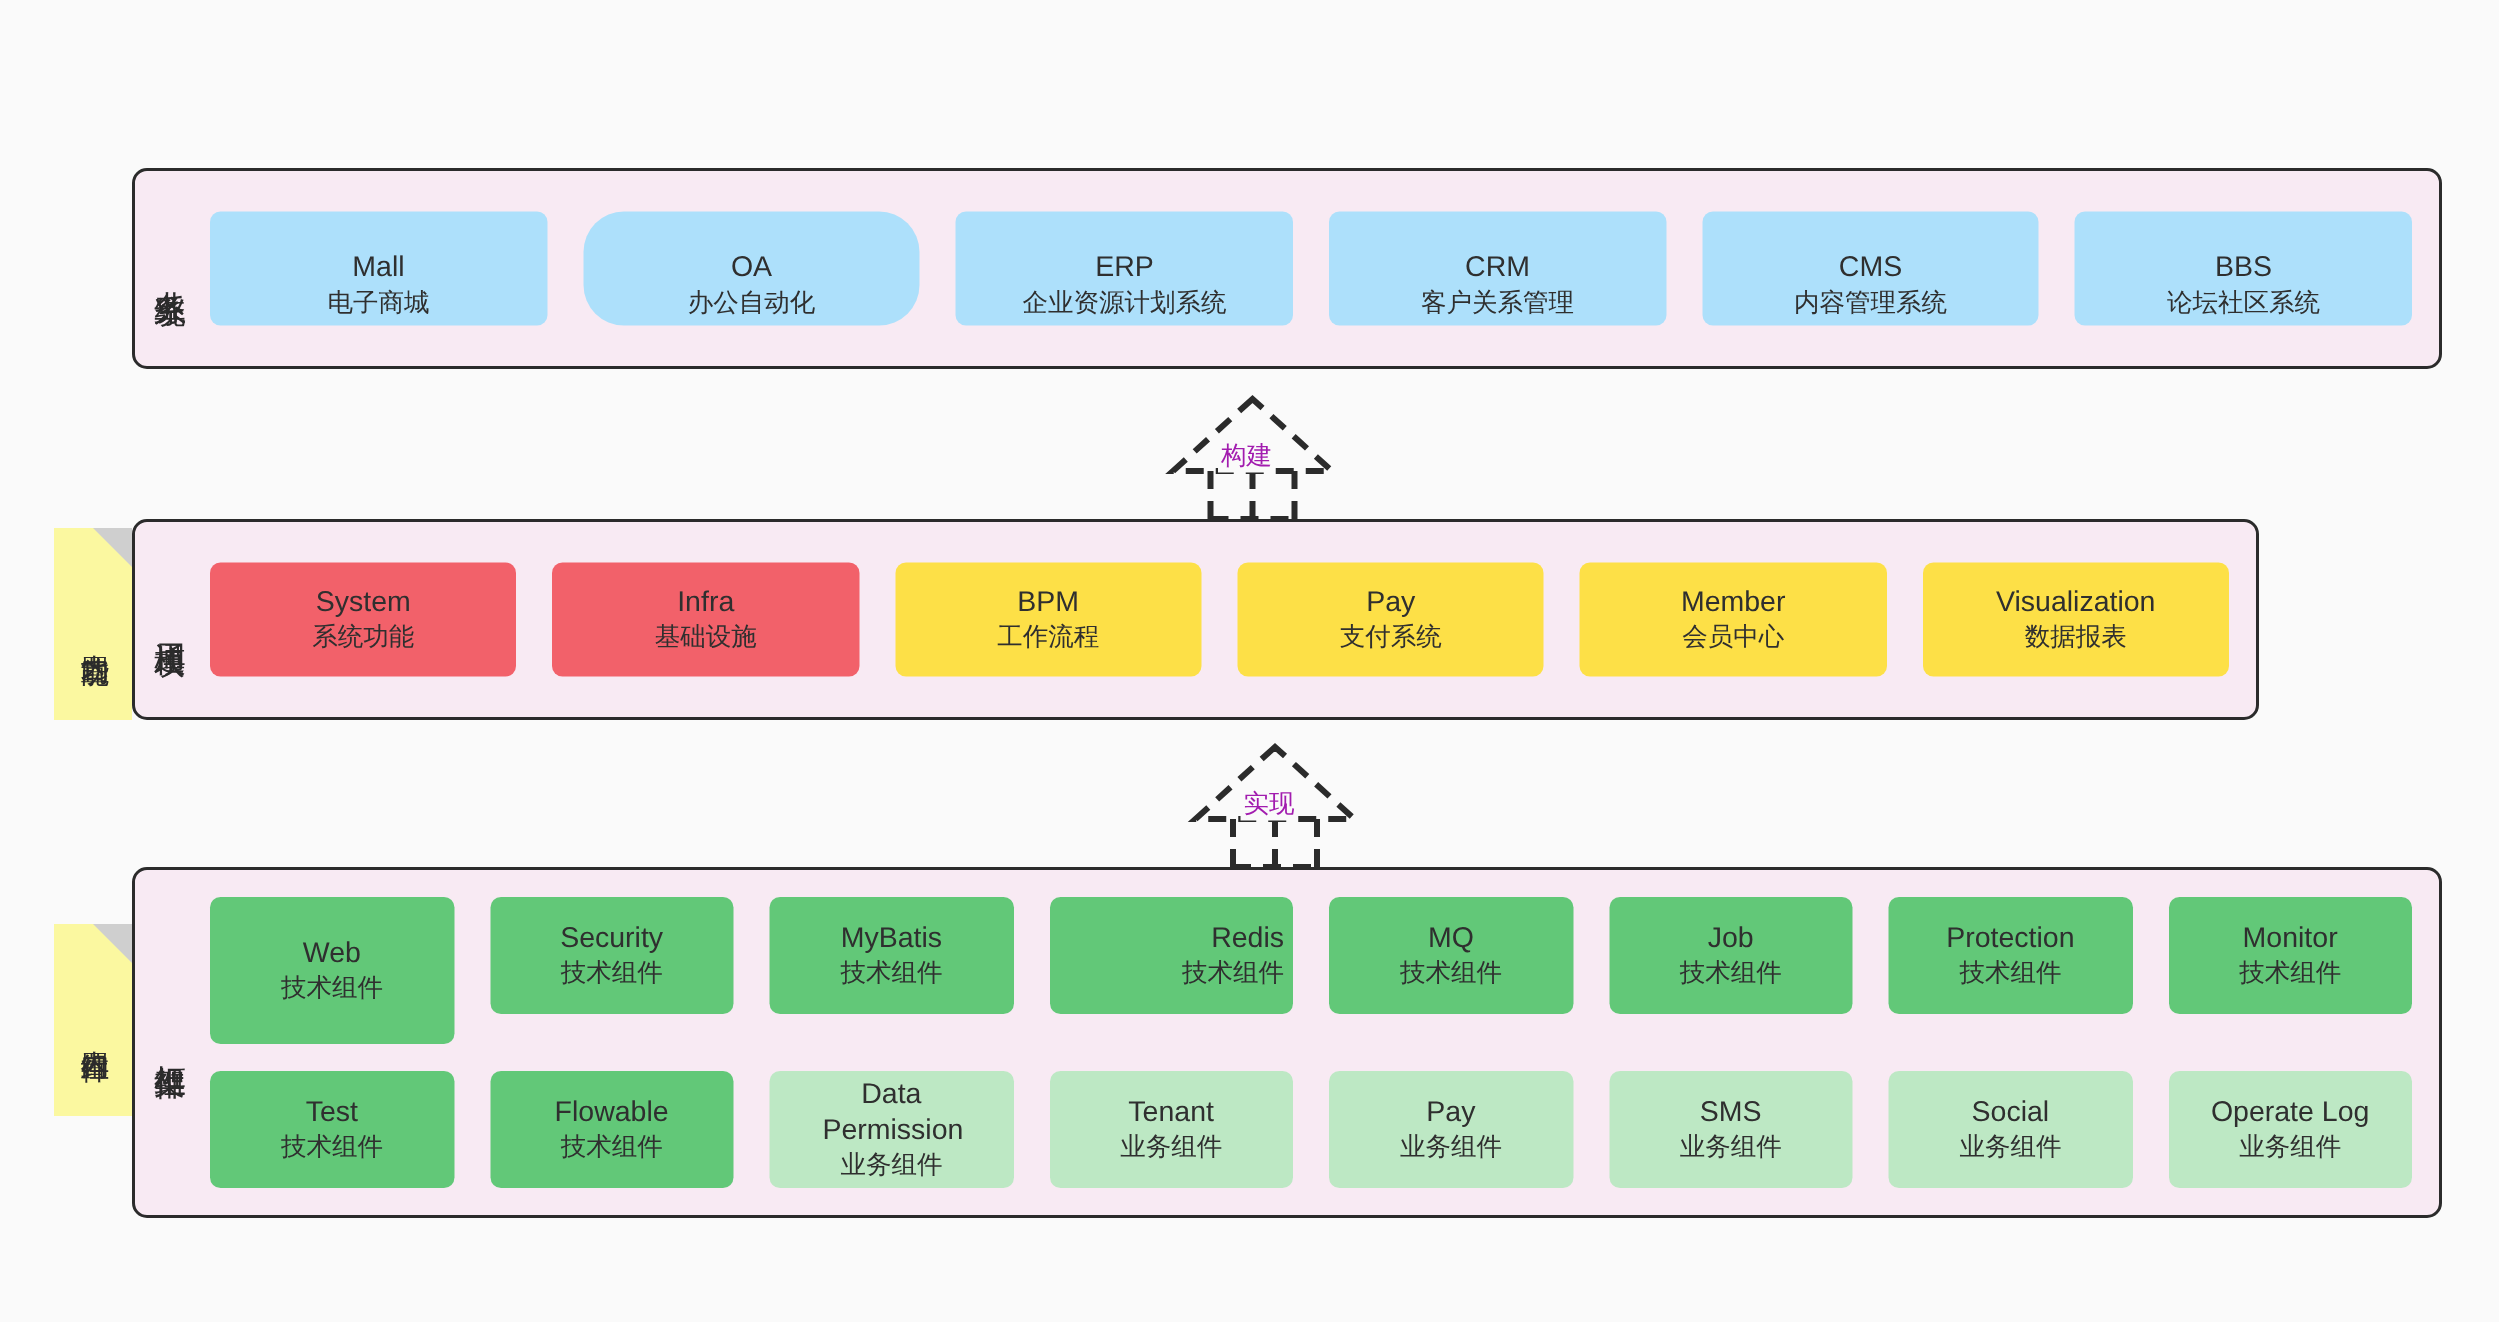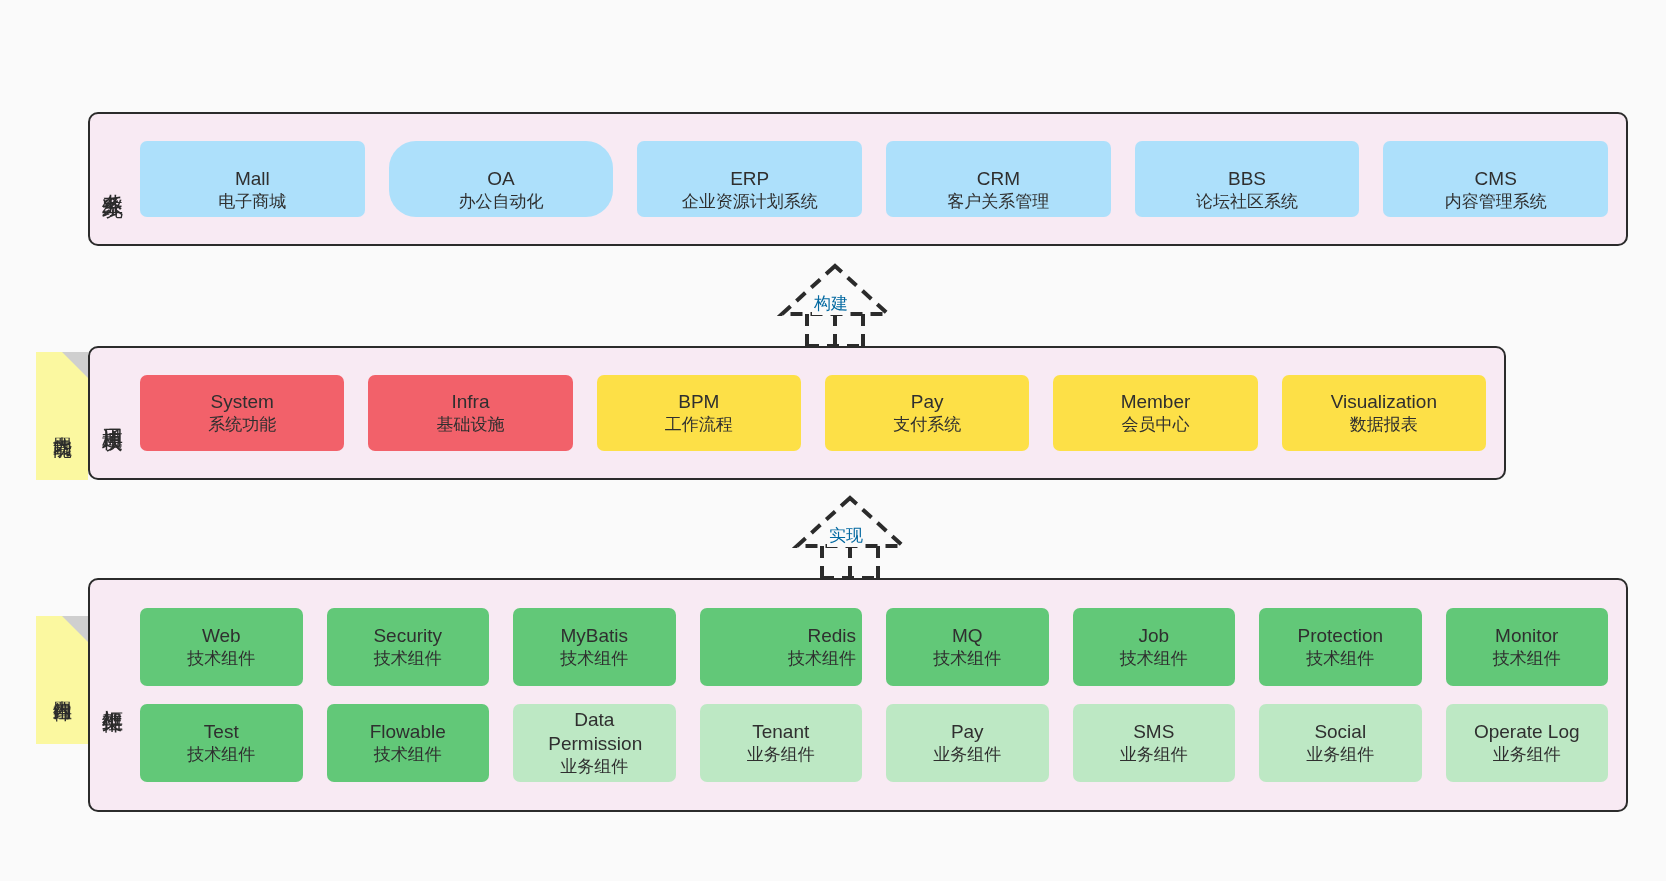--- a/index.html
+++ b/index.html
@@ -124,21 +124,21 @@
     z-index: 2;
     padding-top: 14px;
   }
 
   
   .connector { position: absolute; }
   .connector svg { display: block; overflow: visible; }
   .connector .conn-label {
     position: absolute;
     font-size: 17px;
-    color: #0369a1;
+    color: #a21caf;
     background: #fafafa;
     padding: 0 2px;
     white-space: nowrap;
   }
 </style>
 </head>
 <body>
 
 <div id="canvas">
 
@@ -156,26 +156,26 @@
         </div>
         <div class="card c-blue" style="height:76px;">
           <div class="t1">ERP</div>
           <div class="t2">企业资源计划系统</div>
         </div>
         <div class="card c-blue" style="height:76px;">
           <div class="t1">CRM</div>
           <div class="t2">客户关系管理</div>
         </div>
         <div class="card c-blue" style="height:76px;">
+          <div class="t1">CMS</div>
+          <div class="t2">内容管理系统</div>
+        </div>
+        <div class="card c-blue" style="height:76px;">
           <div class="t1">BBS</div>
           <div class="t2">论坛社区系统</div>
-        </div>
-        <div class="card c-blue" style="height:76px;">
-          <div class="t1">CMS</div>
-          <div class="t2">内容管理系统</div>
         </div>
       </div>
     </div>
   </div>
 
   <div class="connector" style="left:760px; top:262px; width:150px; height:84px;">
     <svg width="150" height="84" viewBox="0 0 150 84">
 
       <path d="M75 4 L 22 52 L 128 52 Z" fill="none" stroke="#2b2b2b" stroke-width="4" stroke-dasharray="12 8" stroke-linejoin="miter"></path>
 
@@ -237,21 +237,21 @@
   <div class="sticky" style="left:36px; top:616px; width:52px; height:128px;">
     <div class="fold"></div>
     <div class="notebody">内置组件</div>
   </div>
 
   <div class="layer" id="layer-framework" style="left:88px; top:578px; width:1540px; height:234px;">
     <div class="layer-label">框架组件</div>
     <div class="layer-body">
 
       <div class="row">
-        <div class="card c-green" style="height:78px;text-align:right;">
+        <div class="card c-green" style="height:98px;text-align:right;">
           <div class="t1">Web</div>
           <div class="t2">技术组件</div>
         </div>
         <div class="card c-green" style="height:78px;">
           <div class="t1">Security</div>
           <div class="t2">技术组件</div>
         </div>
         <div class="card c-green" style="height:78px;">
           <div class="t1">MyBatis</div>
           <div class="t2">技术组件</div>

